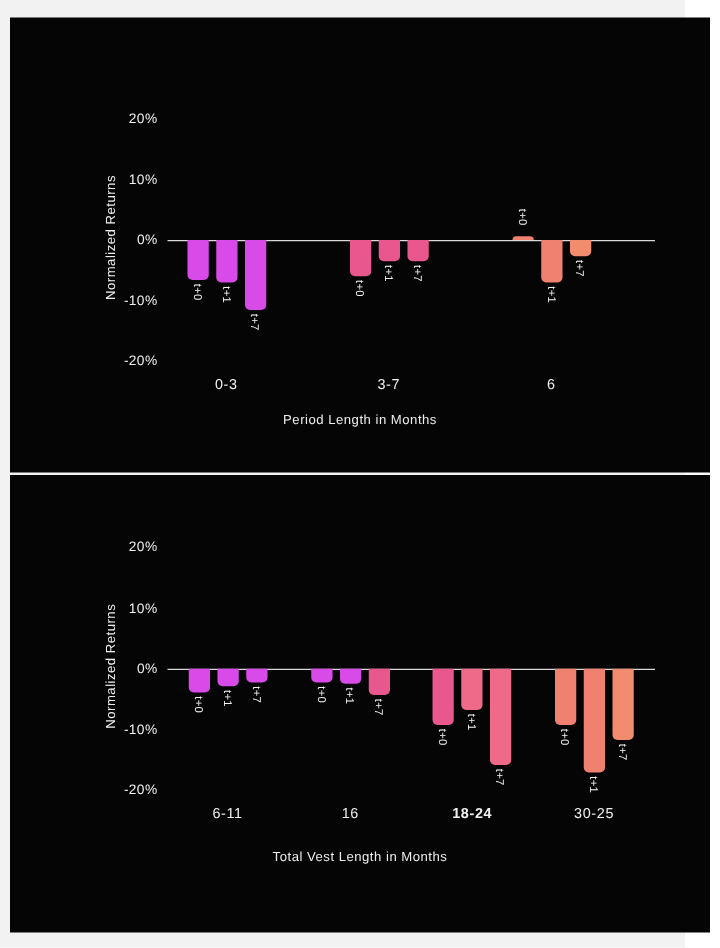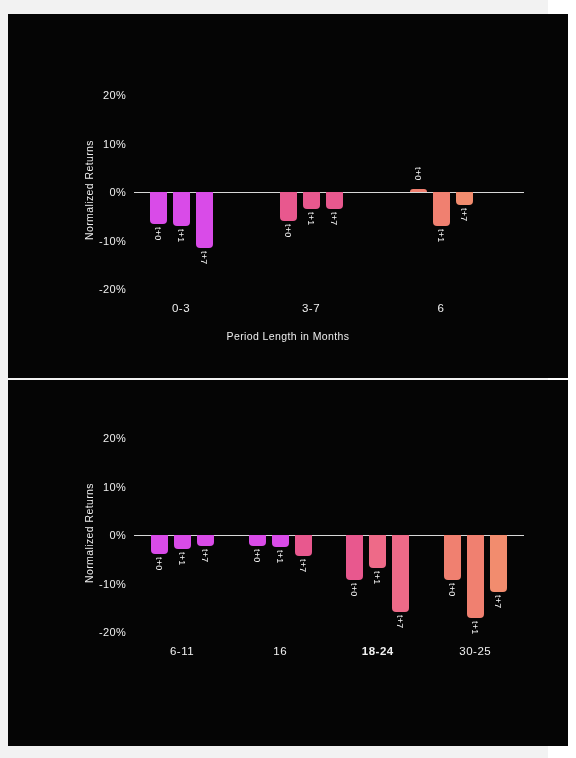--- a/index.html
+++ b/index.html
@@ -140,16 +140,17 @@
         <div class="bar" title="18-24 t+7: -15.8%" style="left: 384.25px; top: 155px; width: 17px; height: 76.63px; background: rgb(238, 106, 136);"></div>
         <div class="barlab" style="left: 397.25px; top: 234.63px;">t+7</div>
         <div class="xtick" style="left: 369.75px; top: 265px; font-weight: bold;">18-24</div>
         <div class="bar" title="30-36 t+0: -9.3%" style="left: 435.75px; top: 155px; width: 17px; height: 45.105px; background: rgb(240, 128, 112);"></div>
         <div class="barlab" style="left: 448.75px; top: 203.105px;">t+0</div>
         <div class="bar" title="30-36 t+1: -17.2%" style="left: 458.75px; top: 155px; width: 17px; height: 83.42px; background: rgb(240, 128, 112);"></div>
         <div class="barlab" style="left: 471.75px; top: 241.42px;">t+1</div>
         <div class="bar" title="30-36 t+7: -11.8%" style="left: 481.75px; top: 155px; width: 17px; height: 57.23px; background: rgb(242, 140, 110);"></div>
         <div class="barlab" style="left: 494.75px; top: 215.23px;">t+7</div>
         <div class="xtick" style="left: 467.25px; top: 265px;">30-25</div>
+        <div class="xlabel" style="top: 300px;">Total Vest Length in Months</div>
       </div>
   </div>
 
 </div>
 
 </body></html>

